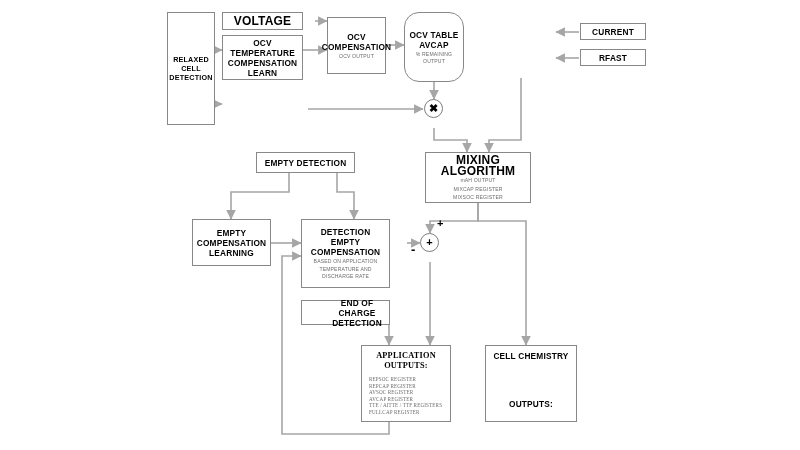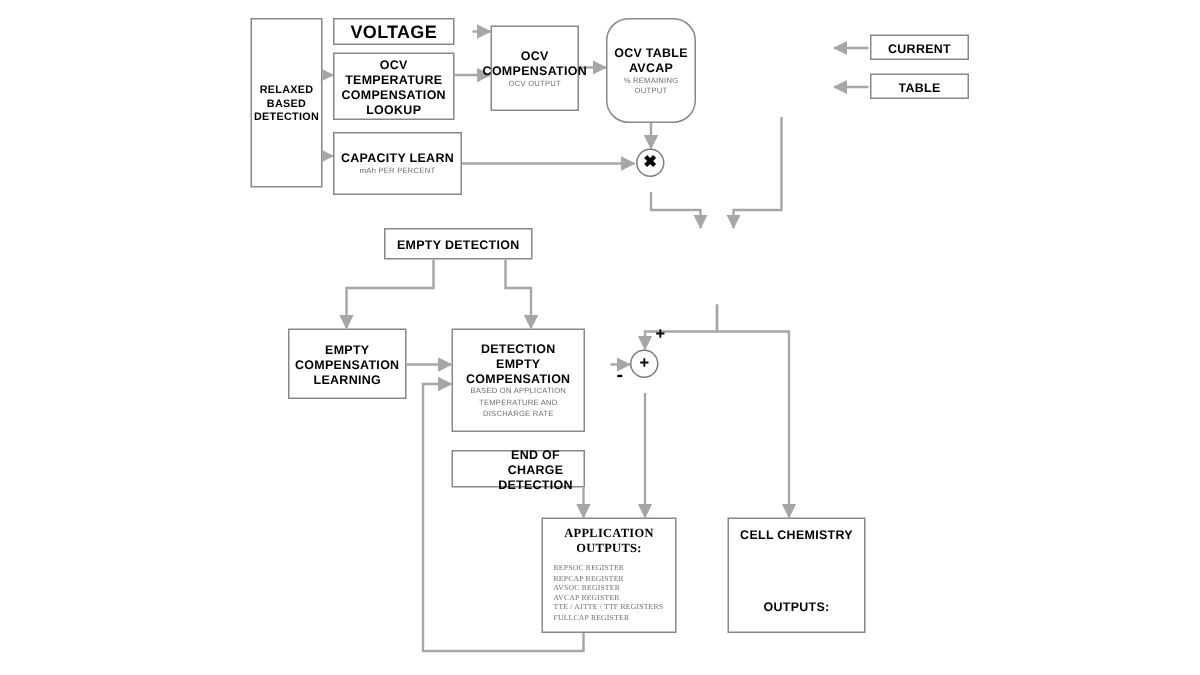--- a/index.html
+++ b/index.html
@@ -73,72 +73,75 @@
       <path d="M430,262 L430,345"></path>
 
       <path d="M389,325 L389,345"></path>
 
       <path d="M389,422 L389,434 L282,434 L282,256 L301,256"></path>
     </g>
   </svg>
 
   <div class="box" style="left:157px;top:12px;width:48px;height:113px;margin-left:10px;">
     <div class="ttl sm">RELAXED</div>
-    <div class="ttl sm">BASED</div>
+    <div class="ttl sm">CELL</div>
     <div class="ttl sm">DETECTION</div>
   </div>
 
   <div class="box" style="left:222px;top:12px;width:81px;height:18px;">
     <div class="ttl lg">VOLTAGE</div>
   </div>
 
   <div class="box" style="left:222px;top:35px;width:81px;height:45px;">
     <div class="ttl">OCV</div>
     <div class="ttl">TEMPERATURE</div>
     <div class="ttl">COMPENSATION</div>
-    <div class="ttl">LOOKUP</div>
+    <div class="ttl">LEARN</div>
   </div>
 
-  <div class="box" style="left:222px;top:88px;width:86px;height:42px;">
-    <div class="ttl">CAPACITY LEARN</div>
-    <div class="sub">mAh PER PERCENT</div>
-  </div>
 
   <div class="box" style="left:327px;top:17px;width:59px;height:57px;">
     <div class="ttl">OCV</div>
     <div class="ttl">COMPENSATION</div>
     <div class="sub">OCV OUTPUT</div>
   </div>
 
   <div class="box" style="left:404px;top:12px;width:60px;height:70px;border-radius:15px;">
     <div class="ttl">OCV TABLE</div>
     <div class="ttl">AVCAP</div>
     <div class="sub">% REMAINING</div>
     <div class="sub">OUTPUT</div>
   </div>
 
 
   <div class="box" style="left:580px;top:23px;width:66px;height:17px;">
     <div class="ttl">CURRENT</div>
   </div>
 
   <div class="box" style="left:580px;top:49px;width:66px;height:17px;">
-    <div class="ttl">TABLE</div>
+    <div class="ttl">RFAST</div>
   </div>
 
   <div class="node" style="left:424px;top:99px;">
     <span>✖</span>
   </div>
 
   <div class="node" style="left:420px;top:233px;">
     <span>+</span>
   </div>
   <div class="sign" style="left:437px;top:218px;">+</div>
   <div class="sign" style="left:411px;top:243px;font-size:13px;">-</div>
 
+  <div class="box" style="left:425px;top:152px;width:106px;height:51px;">
+    <div class="ttl lg">MIXING ALGORITHM</div>
+    <div class="sub">mAH OUTPUT</div>
+    <div class="gap"></div>
+    <div class="sub">MIXCAP REGISTER</div>
+    <div class="sub">MIXSOC REGISTER</div>
+  </div>
 
   <div class="box" style="left:256px;top:152px;width:99px;height:21px;">
     <div class="ttl">EMPTY DETECTION</div>
   </div>
 
   <div class="box" style="left:192px;top:219px;width:79px;height:47px;">
     <div class="ttl">EMPTY</div>
     <div class="ttl">COMPENSATION</div>
     <div class="ttl">LEARNING</div>
   </div>

